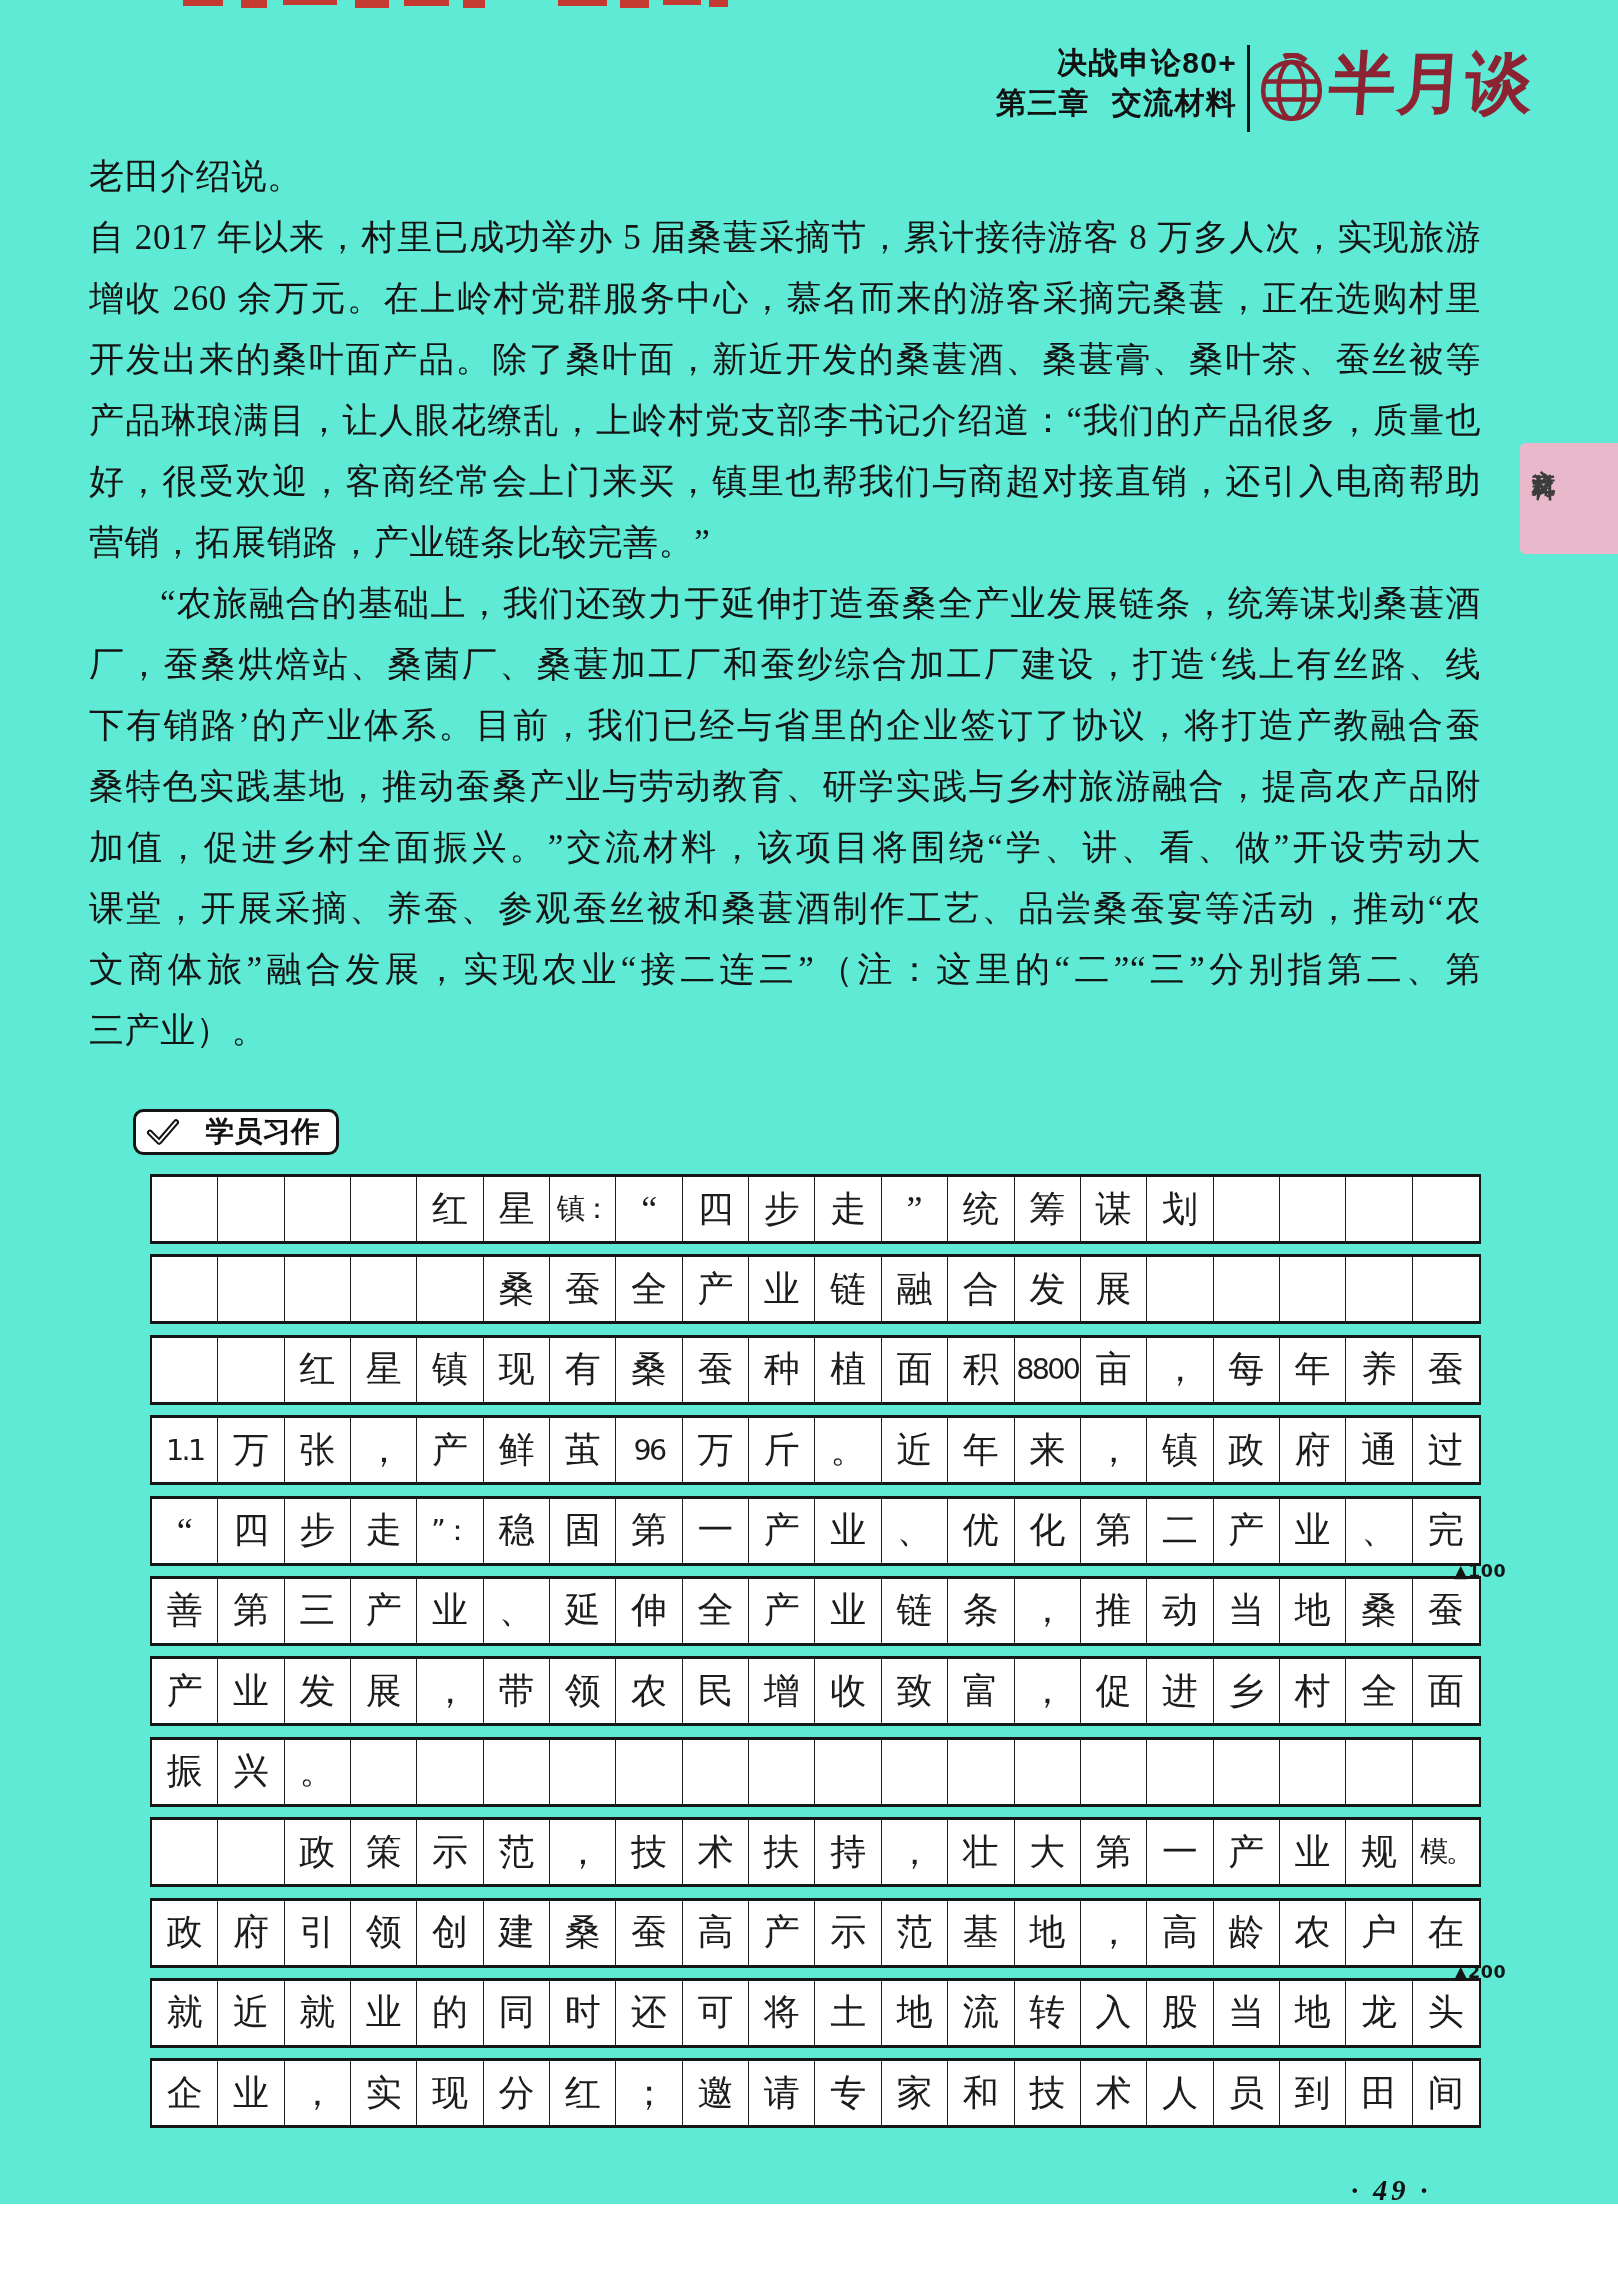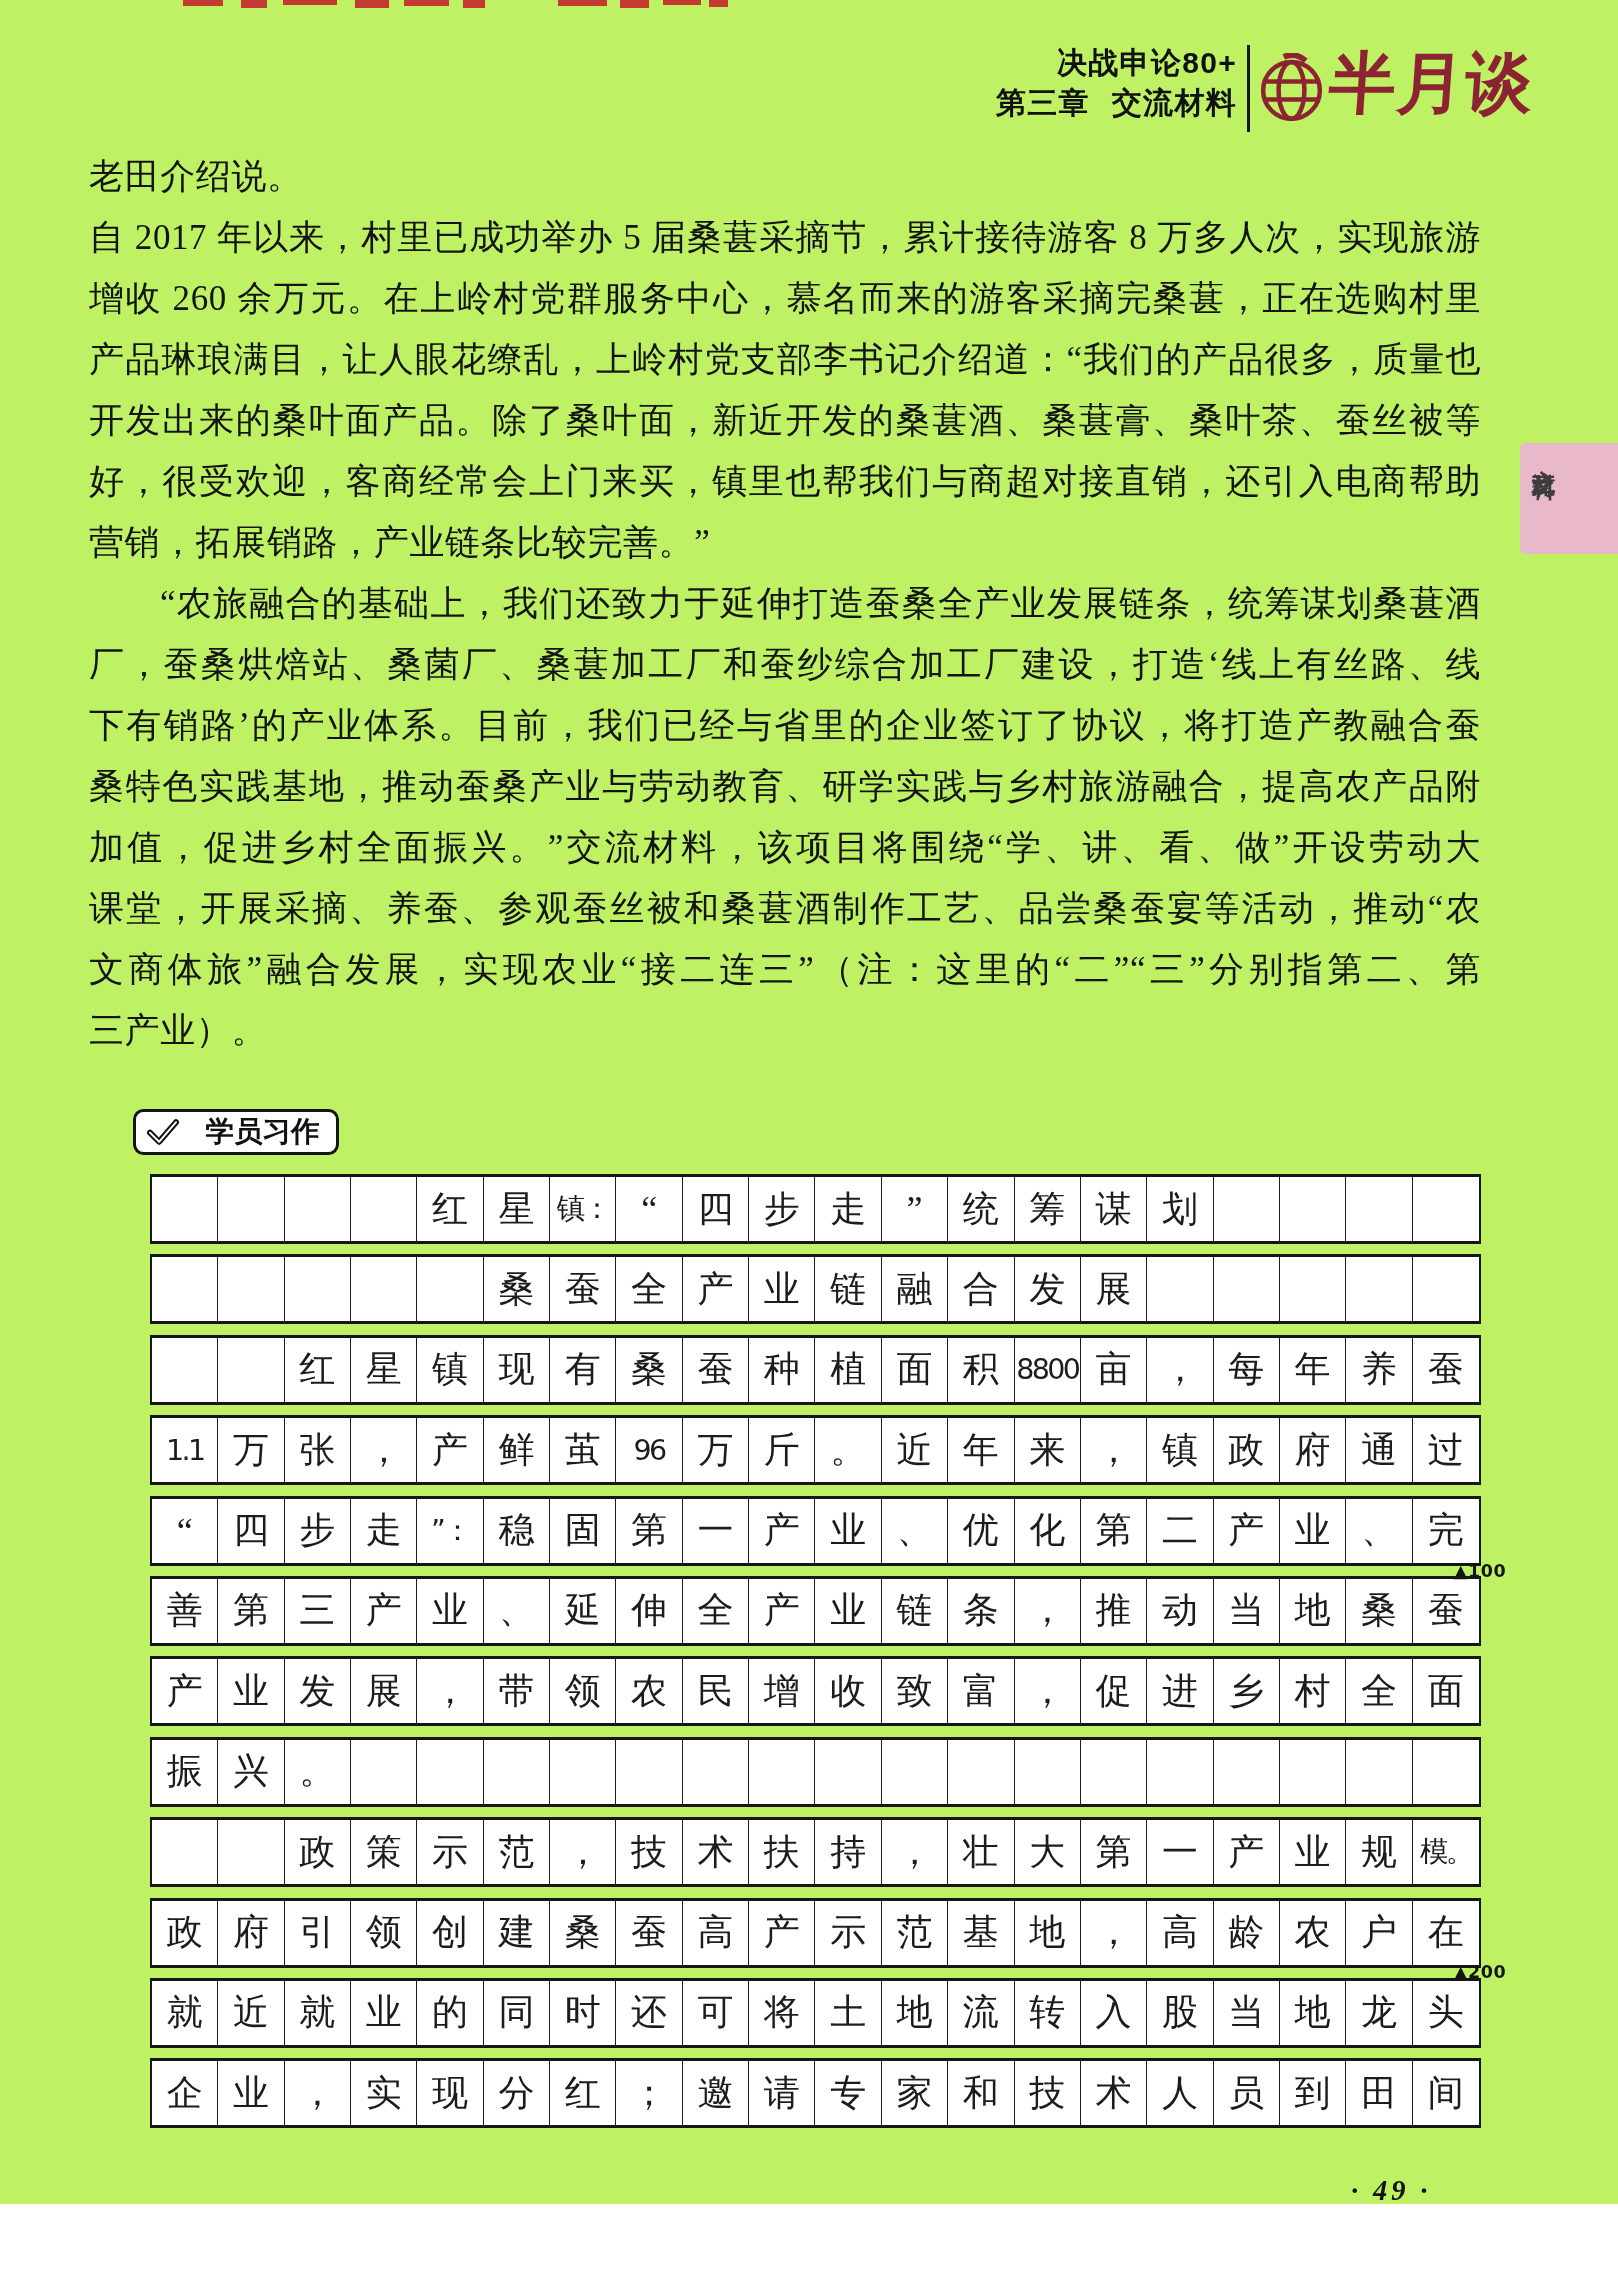--- a/index.html
+++ b/index.html
@@ -1,16 +1,16 @@
 <!DOCTYPE html>
 <html style="font-size:10.4px"><head>
 <meta charset="utf-8">
 <style>
   html,body{margin:0;padding:0;background:#ffffff;}
-  #page{position:relative;width:1619px;height:2204px;background:#bef264;overflow:hidden;
+  #page{position:relative;width:1619px;height:2204px;background:#5eead4;overflow:hidden;
         font-family:"Liberation Serif",serif;color:#141414;}
 
   
   .art{position:absolute;top:0;background:#c43a31;}
 
   
   #header-titles{position:absolute;left:873px;top:43px;width:364px;text-align:right;
       font-family:"Liberation Sans",sans-serif;font-weight:700;color:#111;}
   #header-titles .h1{font-size:30px;line-height:40px;letter-spacing:1.3px;}
   #header-titles .h2{font-size:30px;line-height:40px;letter-spacing:1.3px;}
@@ -89,22 +89,22 @@
   <div id="brand-name">半月谈</div>
 
   <div id="side-tab">
     <div class="vtext">交流材料</div>
   </div>
 
   <div id="text-block">
       <div class="tline nj">老田介绍说。</div>
       <div class="tline">自 2017 年以来，村里已成功举办 5 届桑葚采摘节，累计接待游客 8 万多人次，实现旅游</div>
       <div class="tline">增收 260 余万元。在上岭村党群服务中心，慕名而来的游客采摘完桑葚，正在选购村里</div>
+      <div class="tline">开发出来的桑叶面产品。除了桑叶面，新近开发的桑葚酒、桑葚膏、桑叶茶、蚕丝被等</div>
       <div class="tline">产品琳琅满目，让人眼花缭乱，上岭村党支部李书记介绍道：“我们的产品很多，质量也</div>
-      <div class="tline">开发出来的桑叶面产品。除了桑叶面，新近开发的桑葚酒、桑葚膏、桑叶茶、蚕丝被等</div>
       <div class="tline">好，很受欢迎，客商经常会上门来买，镇里也帮我们与商超对接直销，还引入电商帮助</div>
       <div class="tline nj">营销，拓展销路，产业链条比较完善。”</div>
       <div class="tline indent">“农旅融合的基础上，我们还致力于延伸打造蚕桑全产业发展链条，统筹谋划桑葚酒</div>
       <div class="tline">厂，蚕桑烘焙站、桑菌厂、桑葚加工厂和蚕纱综合加工厂建设，打造‘线上有丝路、线</div>
       <div class="tline">下有销路’的产业体系。目前，我们已经与省里的企业签订了协议，将打造产教融合蚕</div>
       <div class="tline">桑特色实践基地，推动蚕桑产业与劳动教育、研学实践与乡村旅游融合，提高农产品附</div>
       <div class="tline">加值，促进乡村全面振兴。”交流材料，该项目将围绕“学、讲、看、做”开设劳动大</div>
       <div class="tline">课堂，开展采摘、养蚕、参观蚕丝被和桑葚酒制作工艺、品尝桑蚕宴等活动，推动“农</div>
       <div class="tline">文商体旅”融合发展，实现农业“接二连三”（注：这里的“二”“三”分别指第二、第</div>
       <div class="tline nj">三产业）。</div>

